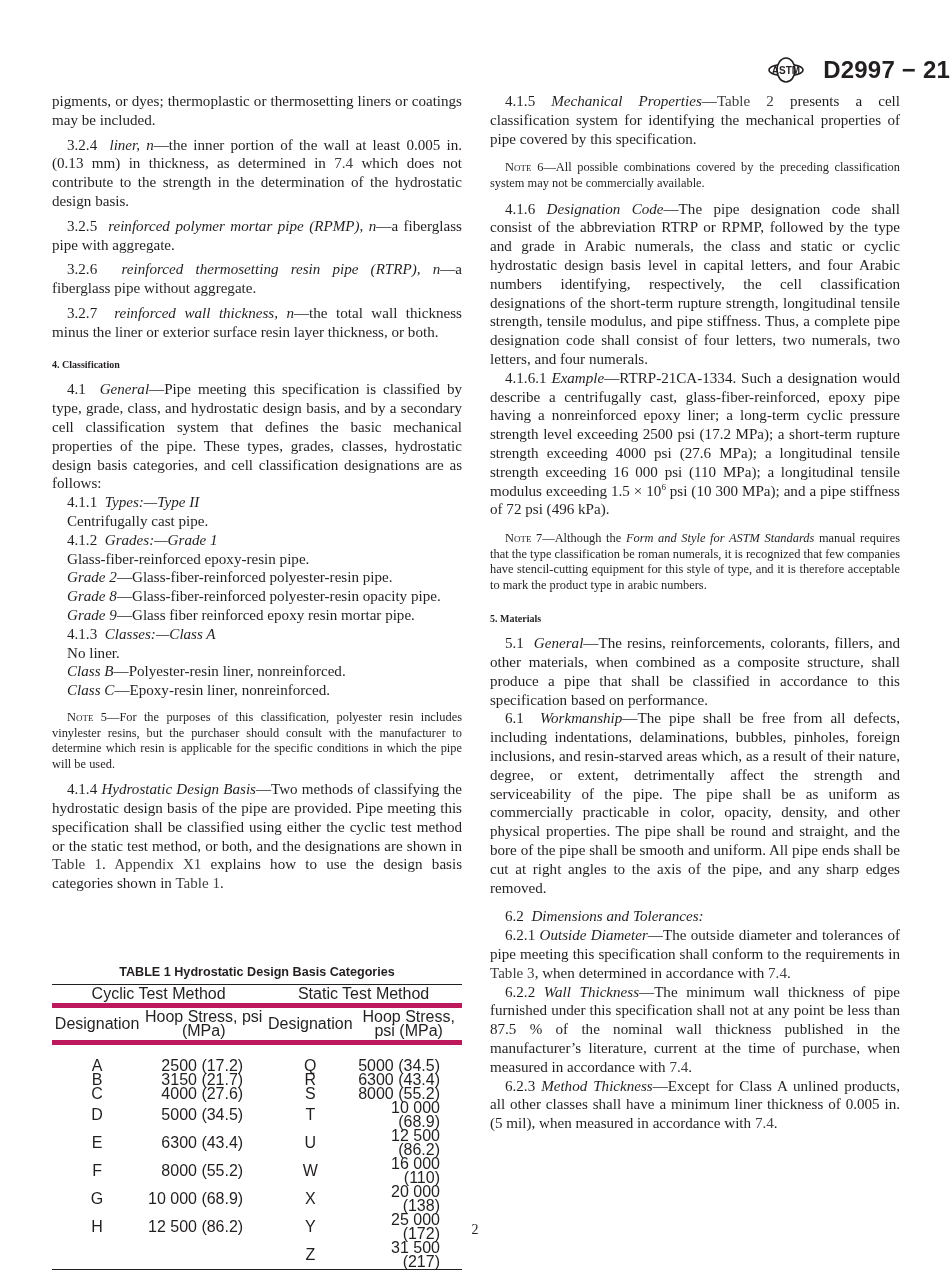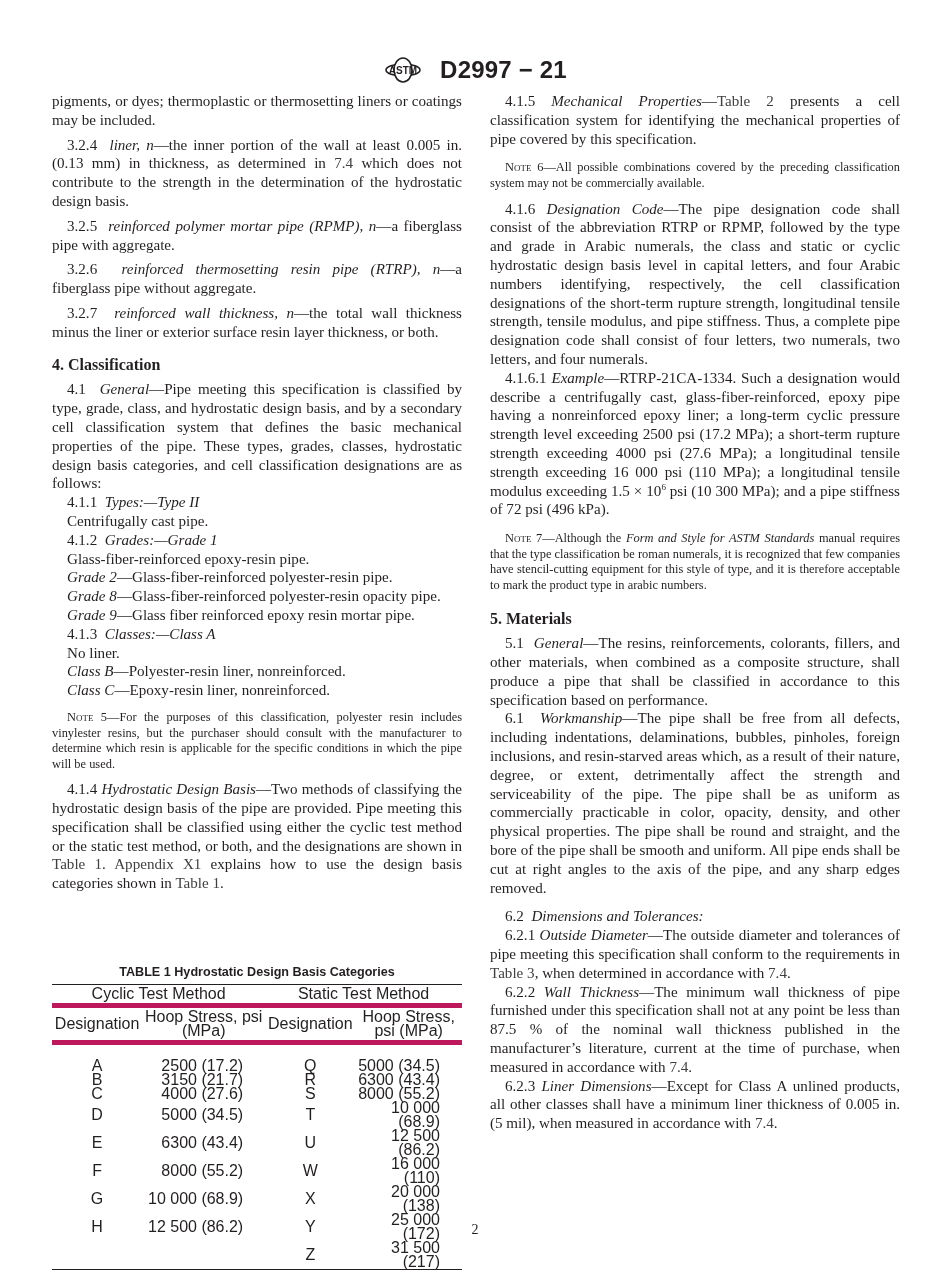--- a/index.html
+++ b/index.html
@@ -1,32 +1,32 @@
 <!DOCTYPE html>
 <html><head>
 <meta charset="utf-8">
 <style>
   html, body { margin: 0; padding: 0; background: #ffffff; }
   body { width: 950px; height: 1272px; position: relative; overflow: hidden;
          font-family: "Liberation Serif", "DejaVu Serif", serif; color: #231f20; }
-  .header { position: absolute; top: 56px; left: 0; width: 950px; height: 30px; text-align: center; }
+  .header { position: absolute; top: 56px; left: 0; width: 950px; height: 30px; text-align: right; }
   .header .logo { display: inline-block; vertical-align: middle; width: 40px; height: 28px; }
   .header .code { display: inline-block; vertical-align: middle; font-family: "Liberation Sans", "DejaVu Sans", sans-serif;
                   font-weight: bold; font-size: 24px; margin-left: 13px; letter-spacing: 0.2px; }
   .col { position: absolute; top: 92px; width: 410px; font-size: 15.1px; line-height: 18.8px; }
   .col.left { left: 52px; }
   .col.right { left: 490px; }
   p { margin: 0 0 0 0; text-align: justify; }
   .para { text-indent: 15px; margin-bottom: 6px; }
   .para.tight { margin-bottom: 0; }
   .indent { padding-left: 15px; text-align: left; }
   .hang { text-indent: 15px; text-align: justify; }
   i { font-style: italic; }
   .link { color: #404040; }
-  h2 { font-size: 16px; font-weight: bold; margin: 14px 0 6px 0; }
+  h2 { font-size: 10px; font-weight: bold; margin: 14px 0 6px 0; }
   .note { font-size: 12.4px; line-height: 15.6px; text-indent: 15px; margin: 8px 0 8px 0; text-align: justify; }
   .note .sc { font-variant: small-caps; }
   .table-wrap { position: absolute; left: 52px; top: 964px; width: 410px; font-family: "Liberation Sans", "DejaVu Sans", sans-serif; }
   .table-title { text-align: center; font-weight: bold; font-size: 12.6px; line-height: 16px; margin-bottom: 4px; }
   table { width: 100%; border-collapse: collapse; font-size: 16px; line-height: 14px; }
   .rule-top { border-top: 1.5px solid #231f20; }
   .rule-thin { border-top: 5px solid #be185d; }
   .rule-bottom { border-bottom: 1.5px solid #231f20; }
   th { font-weight: normal; padding: 2px 0; }
   td { padding: 0; }
@@ -156,16 +156,16 @@
   <p class="para tight"><span>4.1.6.1</span> <i>Example</i><span>—RTRP-21CA-1334. Such a designation would describe a centrifugally cast, glass-fiber-reinforced, epoxy pipe having a nonreinforced epoxy liner; a long-term cyclic pressure strength level exceeding 2500 psi (17.2 MPa); a short-term rupture strength exceeding 4000 psi (27.6 MPa); a longitudinal tensile strength exceeding 16 000 psi (110 MPa); a longitudinal tensile modulus exceeding 1.5 × 10</span><sup>6</sup><span> psi (10 300 MPa); and a pipe stiffness of 72 psi (496 kPa).</span></p>
   <p class="note" style="margin-top:12px"><span class="sc">Note 7</span><span>—Although the </span><i>Form and Style for ASTM Standards</i><span> manual requires that the type classification be roman numerals, it is recognized that few companies have stencil-cutting equipment for this style of type, and it is therefore acceptable to mark the product type in arabic numbers.</span></p>
 
   <h2 style="margin-top:16px">5.  Materials</h2>
   <p class="para tight"><span>5.1</span>&nbsp; <i>General</i><span>—The resins, reinforcements, colorants, fillers, and other materials, when combined as a composite structure, shall produce a pipe that shall be classified in accordance to this specification based on performance.</span></p>
 
   <p class="para tight"><span>6.1</span>&nbsp; <i>Workmanship</i><span>—The pipe shall be free from all defects, including indentations, delaminations, bubbles, pinholes, foreign inclusions, and resin-starved areas which, as a result of their nature, degree, or extent, detrimentally affect the strength and serviceability of the pipe. The pipe shall be as uniform as commercially practicable in color, opacity, density, and other physical properties. The pipe shall be round and straight, and the bore of the pipe shall be smooth and uniform. All pipe ends shall be cut at right angles to the axis of the pipe, and any sharp edges removed.</span></p>
   <p class="para tight" style="margin-top:10px"><span>6.2</span>&nbsp; <i>Dimensions and Tolerances:</i></p>
   <p class="para tight"><span>6.2.1</span> <i>Outside Diameter</i><span>—The outside diameter and tolerances of pipe meeting this specification shall conform to the requirements in </span><span class="link">Table 3</span><span>, when determined in accordance with </span><span class="link">7.4</span><span>.</span></p>
   <p class="para tight"><span>6.2.2</span> <i>Wall Thickness</i><span>—The minimum wall thickness of pipe furnished under this specification shall not at any point be less than 87.5 % of the nominal wall thickness published in the manufacturer’s literature, current at the time of purchase, when measured in accordance with </span><span class="link">7.4</span><span>.</span></p>
-  <p class="para tight"><span>6.2.3</span> <i>Liner Dimensions</i><span>—Except for Class A unlined products, all other classes shall have a minimum liner thickness of 0.005 in. (5 mil), when measured in accordance with </span><span class="link">7.4</span><span>.</span></p>
+  <p class="para tight"><span>6.2.3</span> <i>Method Thickness</i><span>—Except for Class A unlined products, all other classes shall have a minimum liner thickness of 0.005 in. (5 mil), when measured in accordance with </span><span class="link">7.4</span><span>.</span></p>
 </div>
 
 <div class="page-num">2</div>
 
 </body></html>

